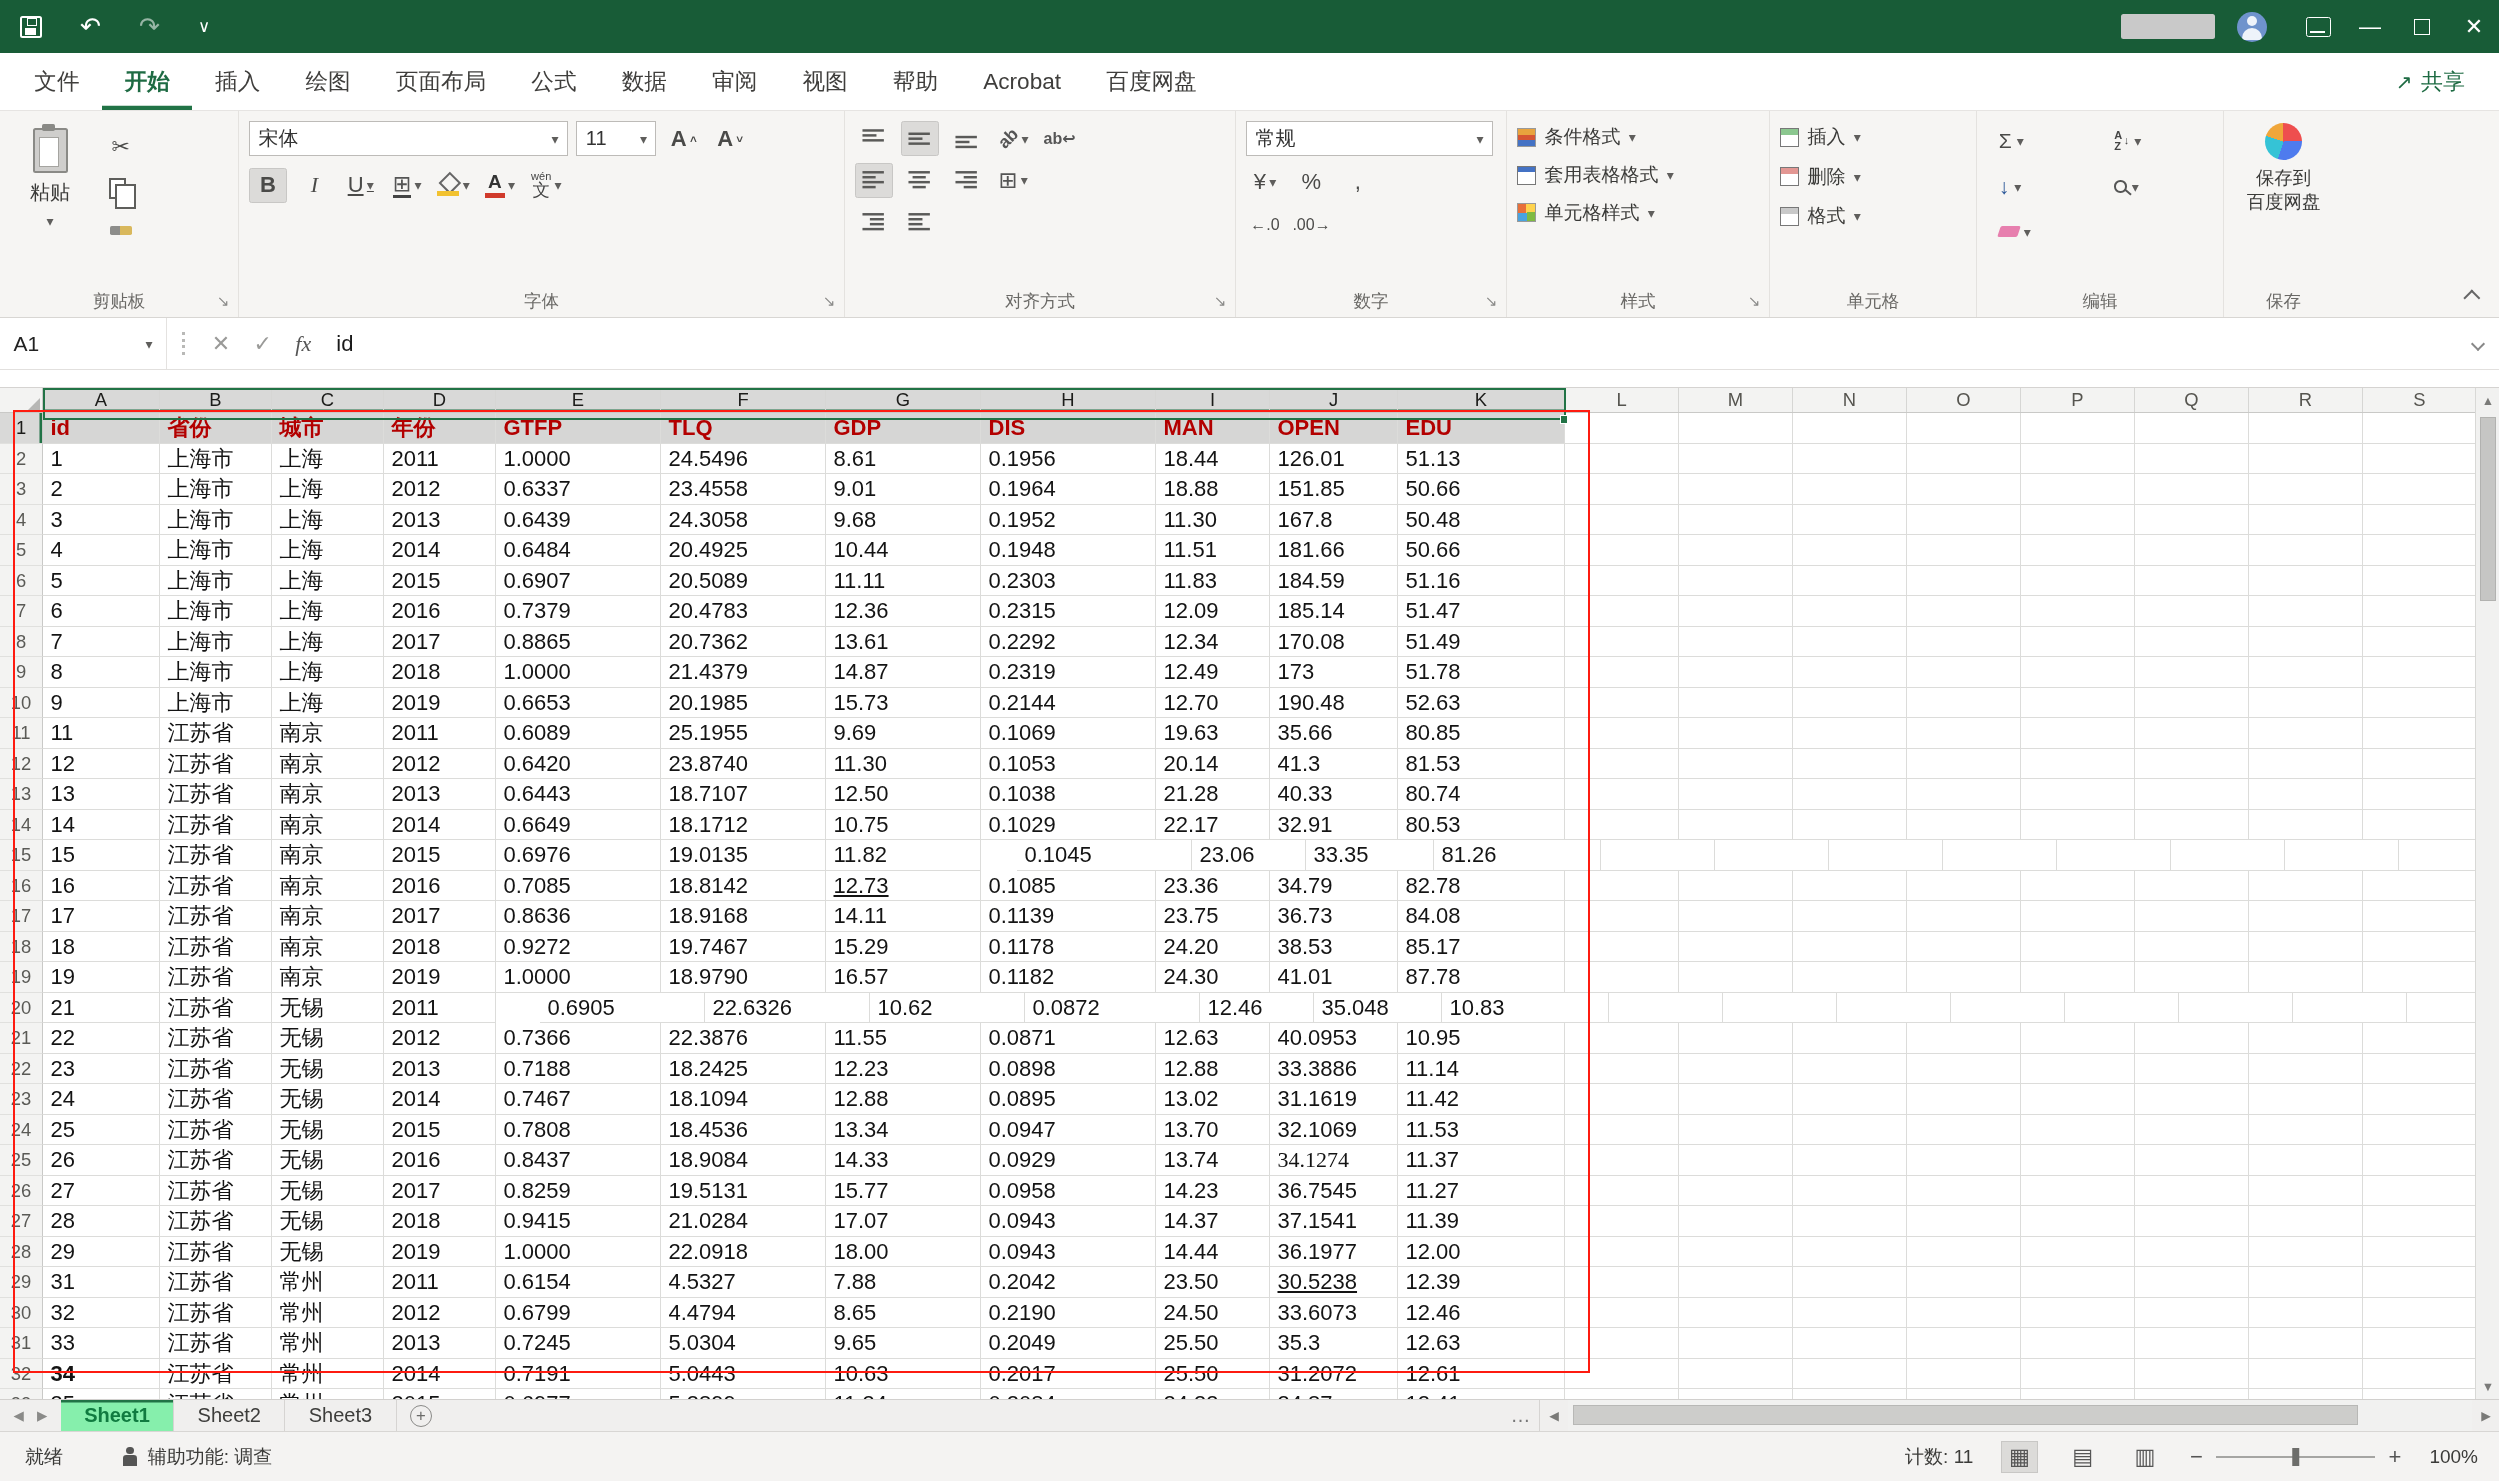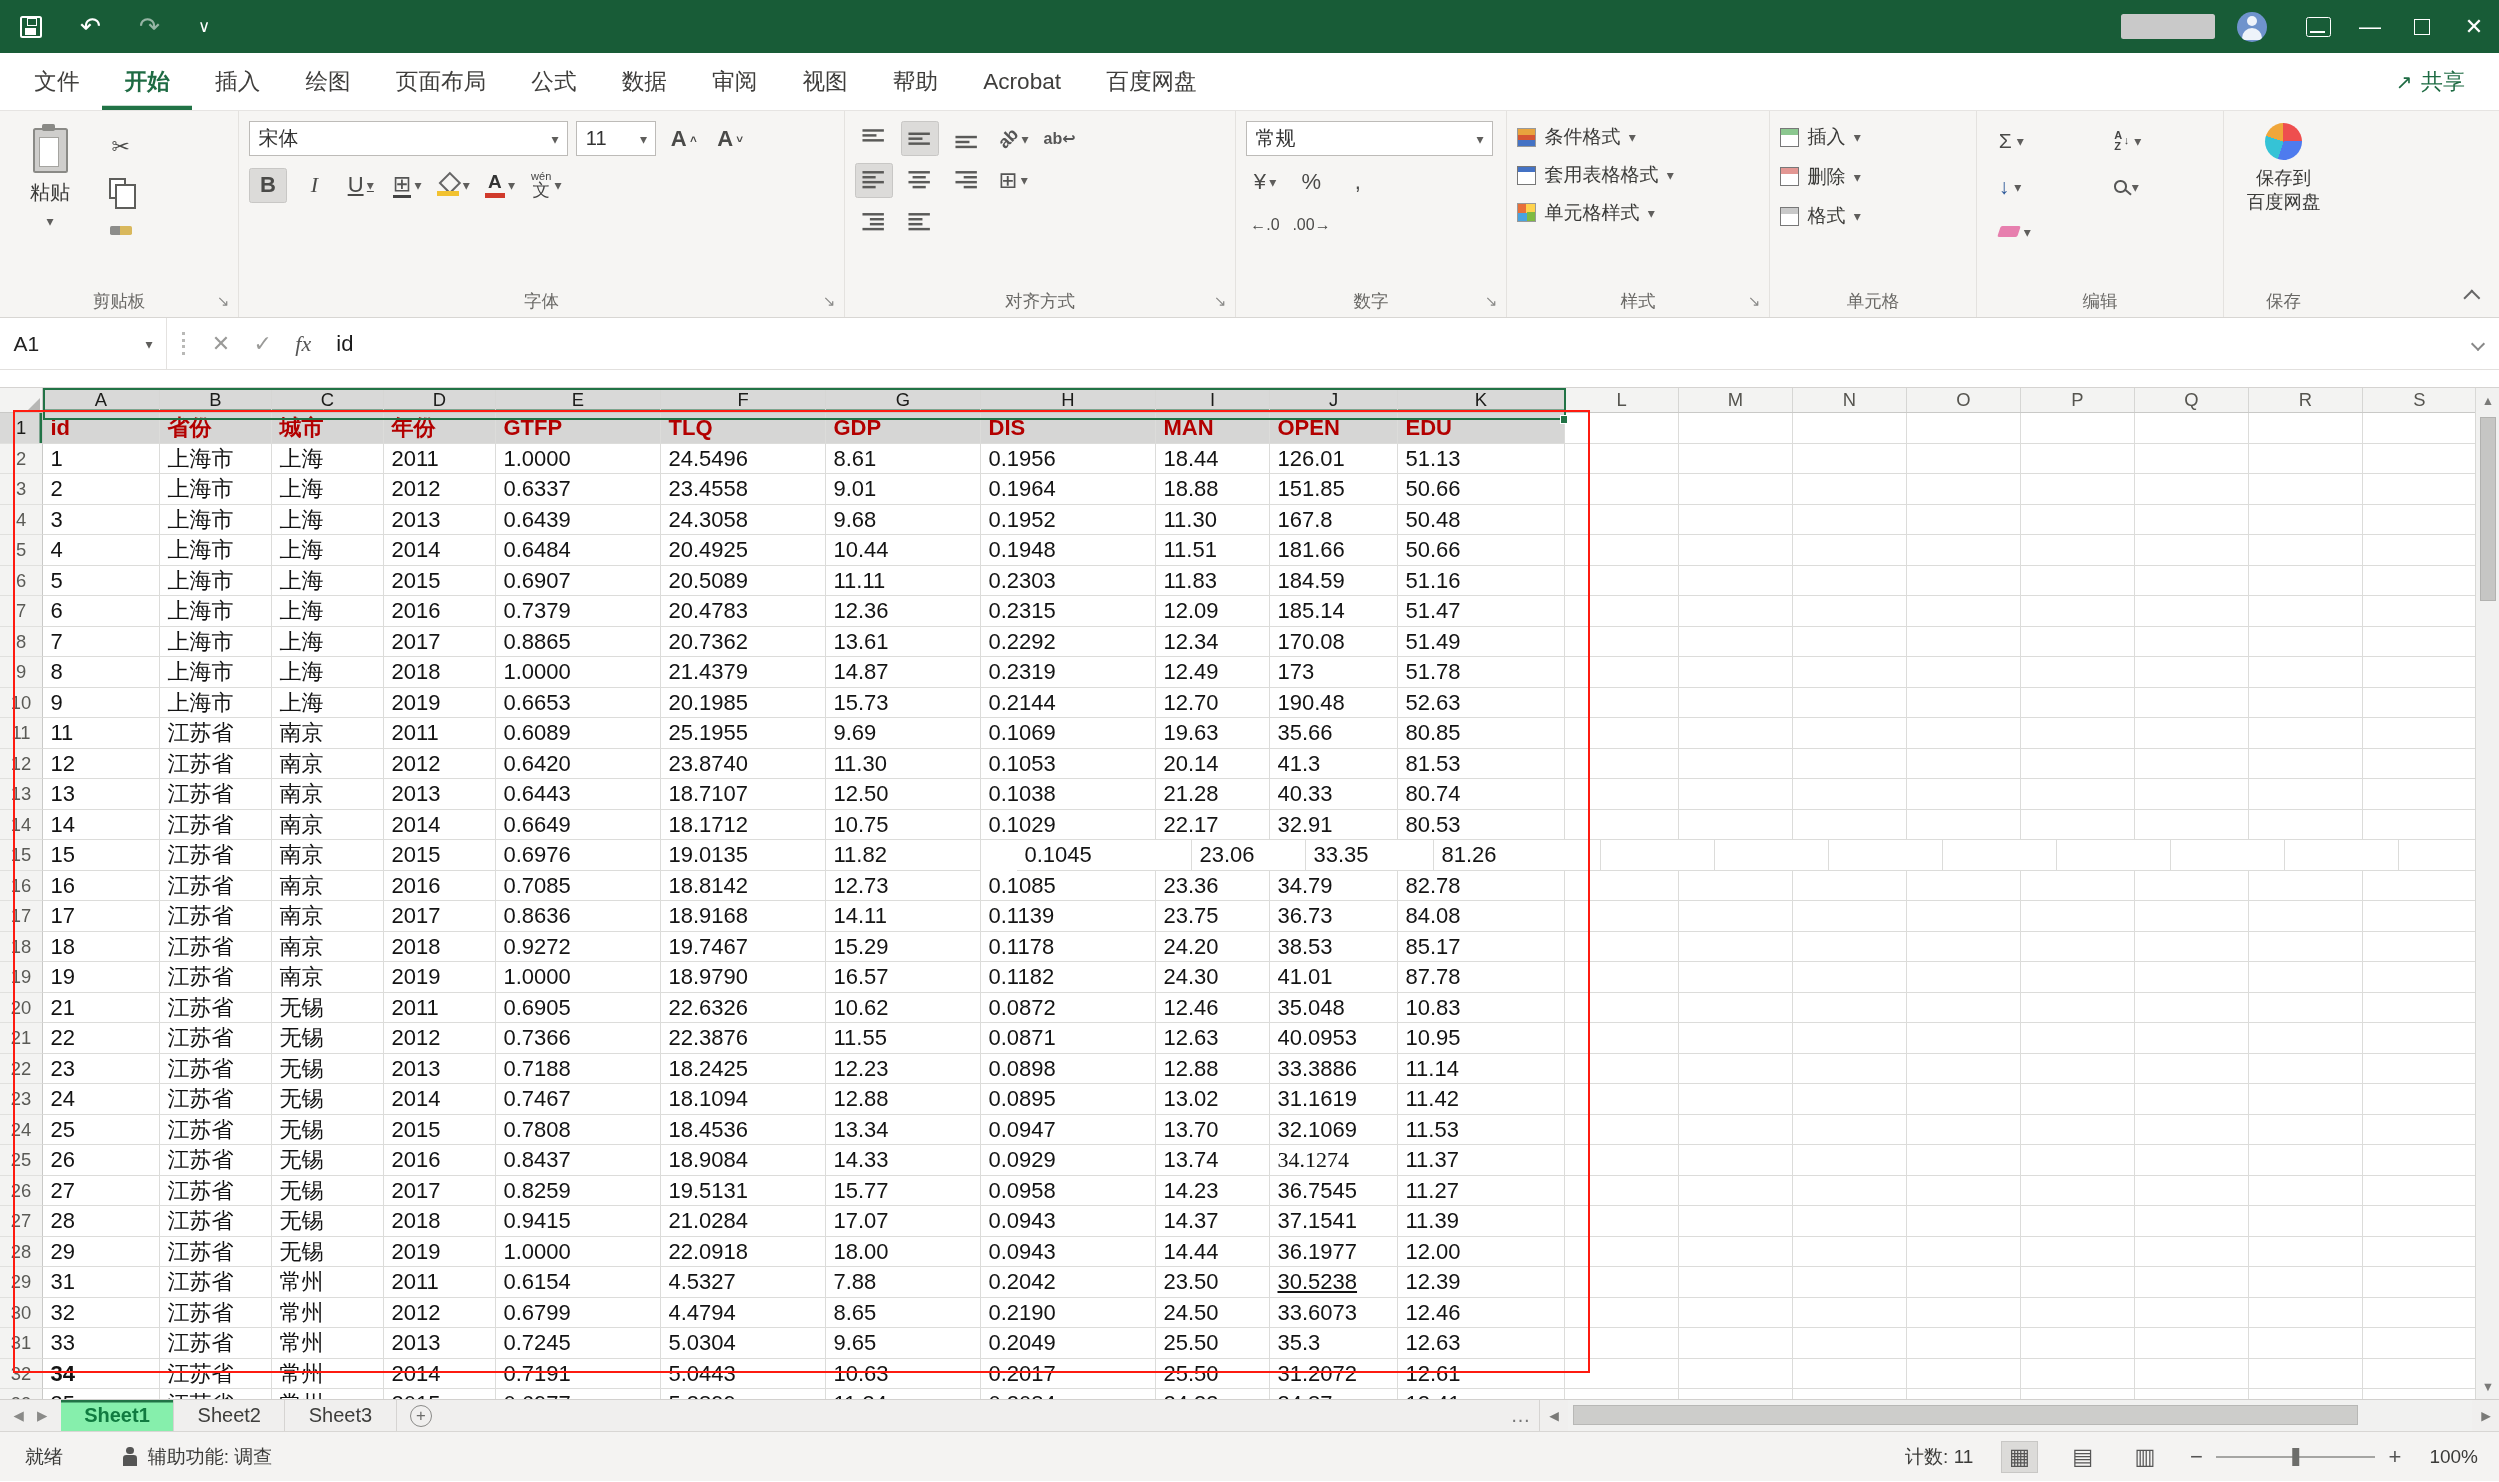--- a/index.html
+++ b/index.html
@@ -844,21 +844,21 @@
         <div class="cell" style="width: 114px;"></div>
       </div>
       <div class="grow">
         <div class="gut">16</div>
         <div class="cell" style="width: 117px;">16</div>
         <div class="cell" style="width: 112px;">江苏省</div>
         <div class="cell" style="width: 112px;">南京</div>
         <div class="cell" style="width: 112px;">2016</div>
         <div class="cell" style="width: 165px;">0.7085</div>
         <div class="cell" style="width: 165px;">18.8142</div>
-        <div class="cell" style="width: 155px;">12.73</div>
+        <div class="cell" style="width: 155px; text-decoration: underline;">12.73</div>
         <div class="cell" style="width: 175px;">0.1085</div>
         <div class="cell" style="width: 114px;">23.36</div>
         <div class="cell" style="width: 128px;">34.79</div>
         <div class="cell" style="width: 167px;">82.78</div>
         <div class="cell" style="width: 114px;"></div>
         <div class="cell" style="width: 114px;"></div>
         <div class="cell" style="width: 114px;"></div>
         <div class="cell" style="width: 114px;"></div>
         <div class="cell" style="width: 114px;"></div>
         <div class="cell" style="width: 114px;"></div>
@@ -930,21 +930,21 @@
         <div class="cell" style="width: 114px;"></div>
         <div class="cell" style="width: 114px;"></div>
         <div class="cell" style="width: 114px;"></div>
       </div>
       <div class="grow">
         <div class="gut">20</div>
         <div class="cell" style="width: 117px;">21</div>
         <div class="cell" style="width: 112px;">江苏省</div>
         <div class="cell" style="width: 112px;">无锡</div>
         <div class="cell" style="width: 112px;">2011</div>
-        <div class="cell" style="width: 165px;">0.6905</div>
+        <div class="cell" style="width: 165px; margin-left: 44px;">0.6905</div>
         <div class="cell" style="width: 165px;">22.6326</div>
         <div class="cell" style="width: 155px;">10.62</div>
         <div class="cell" style="width: 175px;">0.0872</div>
         <div class="cell" style="width: 114px;">12.46</div>
         <div class="cell" style="width: 128px;">35.048</div>
         <div class="cell" style="width: 167px;">10.83</div>
         <div class="cell" style="width: 114px;"></div>
         <div class="cell" style="width: 114px;"></div>
         <div class="cell" style="width: 114px;"></div>
         <div class="cell" style="width: 114px;"></div>

